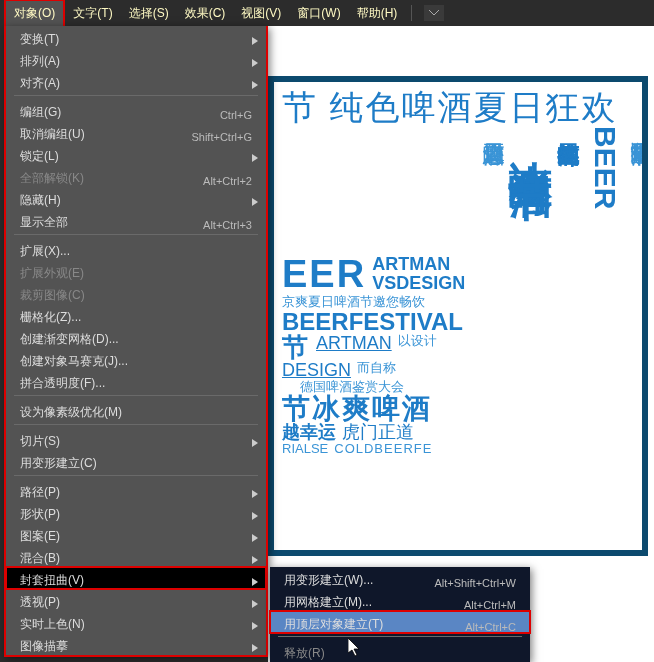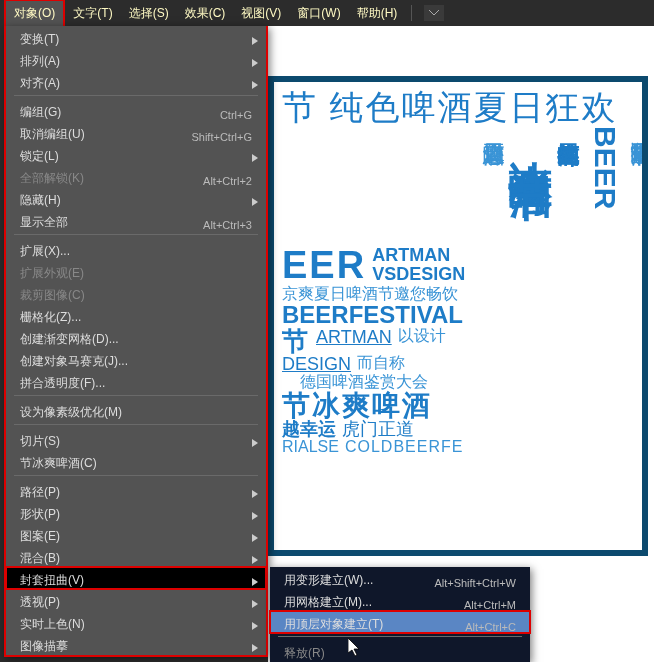--- a/index.html
+++ b/index.html
@@ -19,21 +19,21 @@
 .mi.highlight{background:#000000;outline:2px solid #d00;outline-offset:-1px}
 .msep{height:1px;background:#6a6a6a;margin:3px 8px}
 .submenu{position:absolute;left:270px;top:567px;width:260px;background:#0f172a;color:#ddd;font-size:12px;box-shadow:2px 2px 8px rgba(0,0,0,.5)}
 .submenu .mi.highlight2{background:#5a86c4;outline:2px solid #d00;outline-offset:-1px}
 .cursor{position:absolute;left:348px;top:638px;pointer-events:none}
 .canvas{position:absolute;left:268px;top:26px;width:386px;height:636px;background:#fff}
 .artbox{position:absolute;left:0;top:50px;width:380px;height:480px;border:6px solid #0c4a6e;background:#fff;overflow:hidden}
 .artbox .txtlayer{padding:8px;color:#1e7cc7;line-height:1.05;font-weight:700;overflow:hidden;height:100%;word-break:break-all;font-family:Impact,"Arial Black",sans-serif}
 .big{font-size:34px;letter-spacing:2px}
 .med{font-size:18px}
-.sm{font-size:16px;color:#3a94d6;font-weight:400}
+.sm{font-size:13px;color:#3a94d6;font-weight:400}
 .vert{writing-mode:vertical-rl;font-size:44px;letter-spacing:4px;line-height:1}
 .vert2{writing-mode:vertical-rl;font-size:22px;line-height:1.4}
 .thin{font-weight:400}
 .flexwrap{display:flex;gap:6px}
 </style>
 </head>
 <body>
 
 <div class="menubar">
   <div class="mitem active">对象(O)</div>
@@ -174,21 +174,21 @@
       <span class="lab">设为像素级优化(M)</span>
     </div>
     <div class="msep"></div>
     <div class="mi">
       <span class="lab">切片(S)</span>
       <span class="arr"><svg width="6" height="8" viewBox="0 0 6 8">
           <path d="M0 0 L6 4 L0 8 Z" fill="#ccc"></path>
         </svg></span>
     </div>
     <div class="mi">
-      <span class="lab">节冰爽啤酒(C)</span>
+      <span class="lab">用变形建立(C)</span>
     </div>
     <div class="msep"></div>
     <div class="mi">
       <span class="lab">路径(P)</span>
       <span class="arr"><svg width="6" height="8" viewBox="0 0 6 8">
           <path d="M0 0 L6 4 L0 8 Z" fill="#ccc"></path>
         </svg></span>
     </div>
     <div class="mi">
       <span class="lab">形状(P)</span>

